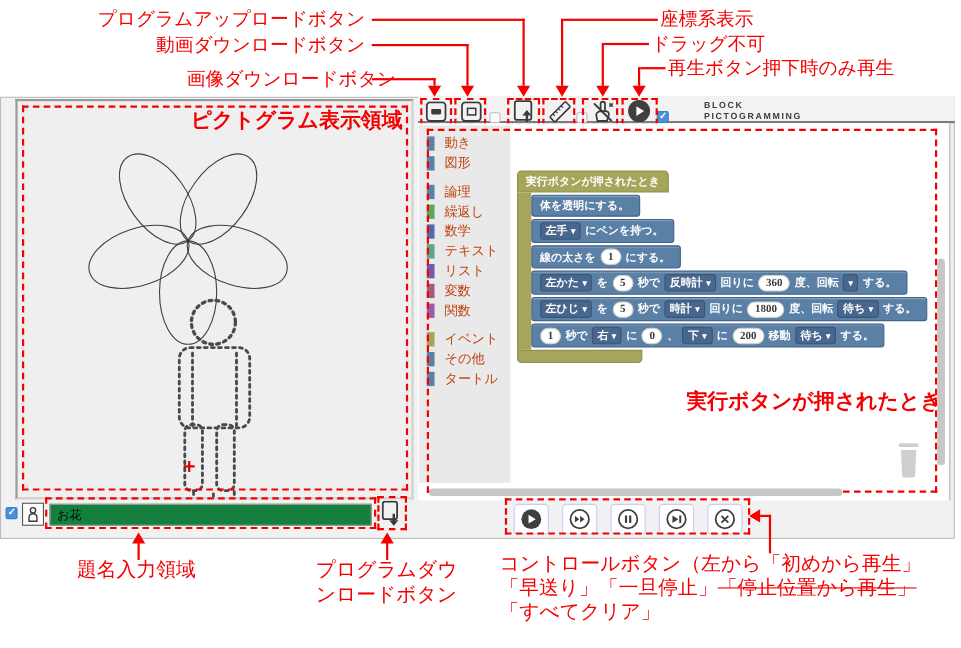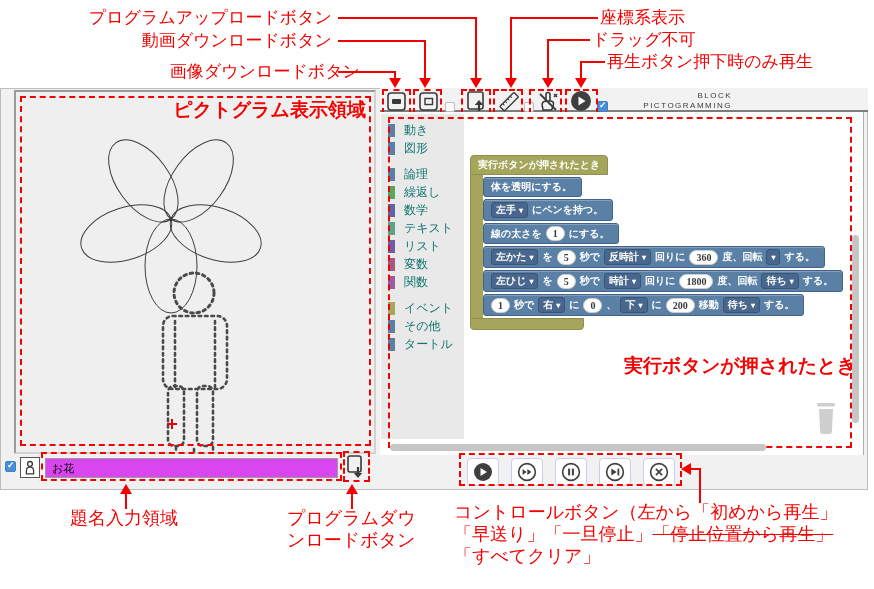--- a/index.html
+++ b/index.html
@@ -24,30 +24,30 @@
   .canvas-panel{position:absolute;left:14px;top:90px;width:362px;height:364px;box-sizing:border-box;
     background:#efefef;border:2px solid #9a9a9a;border-right-color:#d2d2d2;border-bottom-color:#d2d2d2;}
   .canvas-svg{position:absolute;left:0;top:0;}
   
   .toolbar{position:absolute;left:380px;top:88px;width:488px;height:24px;background:#f2f2f2;
     border-bottom:2px solid #7d7d7d;box-sizing:border-box;}
   .ticon{position:absolute;}
   .cb{position:absolute;width:10px;height:10px;border:1px solid #bcbcbc;background:#fafafa;border-radius:2px;box-sizing:border-box;}
   .cb.on{background:#4a90d9;border-color:#3c7fc4;}
   .cb.on::after{content:"✓";position:absolute;left:1px;top:-2px;color:#fff;font-size:9px;font-weight:bold;}
-  .logo{position:absolute;left:620px;top:91px;width:112px;text-align:right;color:#3c3c3c;
-    font-size:8px;font-weight:normal;letter-spacing:1.5px;line-height:10px;}
+  .logo{position:absolute;left:640px;top:91px;width:112px;text-align:left;color:#3c3c3c;
+    font-size:8px;font-weight:bold;letter-spacing:1.5px;line-height:10px;}
   
   .workspace{position:absolute;left:380px;top:112px;width:484px;height:343px;background:#fff;
     border-right:1px solid #adadad;box-sizing:border-box;}
   .flyout{position:absolute;left:381px;top:114px;width:83px;height:325px;background:#e9e9e9;padding-top:7px;box-sizing:border-box;}
   .pcat{display:flex;align-items:center;height:18px;padding-left:7px;cursor:pointer;}
   .pcat.gap{margin-top:8px;}
   .pchip{width:7px;height:13px;margin-right:9px;flex:none;}
-  .plabel{font-size:12px;color:#0f766e;white-space:nowrap;}
+  .plabel{font-size:12px;color:#c2410c;white-space:nowrap;}
   
   .hat{position:absolute;left:470px;top:155px;}
   .hat-top{background:#a5a55b;border:1px solid #8f8f4e;color:#fff;font-weight:bold;font-size:10px;
     padding:2px 7px;border-radius:4px 4px 0 0;width:max-content;}
   .hat-body{display:flex;font-family:Liberation Serif, serif;}
   .hat-wall{width:12px;background:#a5a55b;border-left:1px solid #8f8f4e;}
   .hat-rows{padding-top:2px;}
   .hat-bottom{height:10px;width:112px;background:#a5a55b;border:1px solid #8f8f4e;border-radius:0 0 4px 4px;}
   .brow{display:flex;align-items:center;gap:4px;background:#5b80a5;border:1px solid #44638a;
     border-radius:3px;padding:2px 9px 2px 7px;color:#fff;font-size:10px;font-weight:bold;
@@ -58,21 +58,21 @@
   .dd::after{content:"▾";font-size:8px;}
   .num{background:#fff;color:#3a3a3a;border:1px solid #cfcfcf;border-radius:8px;height:13px;
     line-height:13px;padding:0 6px;font-weight:bold;white-space:nowrap;}
   .trash{position:absolute;left:812px;top:400px;}
   .vsb{position:absolute;left:852px;top:235px;width:7px;height:188px;background:#c6c6c6;border-radius:4px;}
   .hsb{position:absolute;left:390px;top:444px;width:376px;height:7px;background:#c6c6c6;border-radius:4px;}
   
   .person-btn{position:absolute;left:20px;top:457px;width:20px;height:21px;background:#fff;
     border:1px solid #555;box-sizing:border-box;display:flex;align-items:center;justify-content:center;}
   .title-input{position:absolute;left:45px;top:458px;width:293px;height:20px;border:1px solid #9d9d9d;
-    background:#d946ef;font-family:"Liberation Sans",sans-serif;font-size:11px;padding:0 0 0 6px;box-sizing:border-box;}
+    background:#15803d;font-family:"Liberation Sans",sans-serif;font-size:11px;padding:0 0 0 6px;box-sizing:border-box;}
   
   .cbtn{position:absolute;top:458px;width:30px;height:26px;background:#fff;border:1px solid #c9cdf2;
     border-radius:4px;display:flex;align-items:center;justify-content:center;cursor:pointer;}
 </style>
 </head>
 <body>
 
 <div class="stage">
 
   <div class="app-window"></div>

